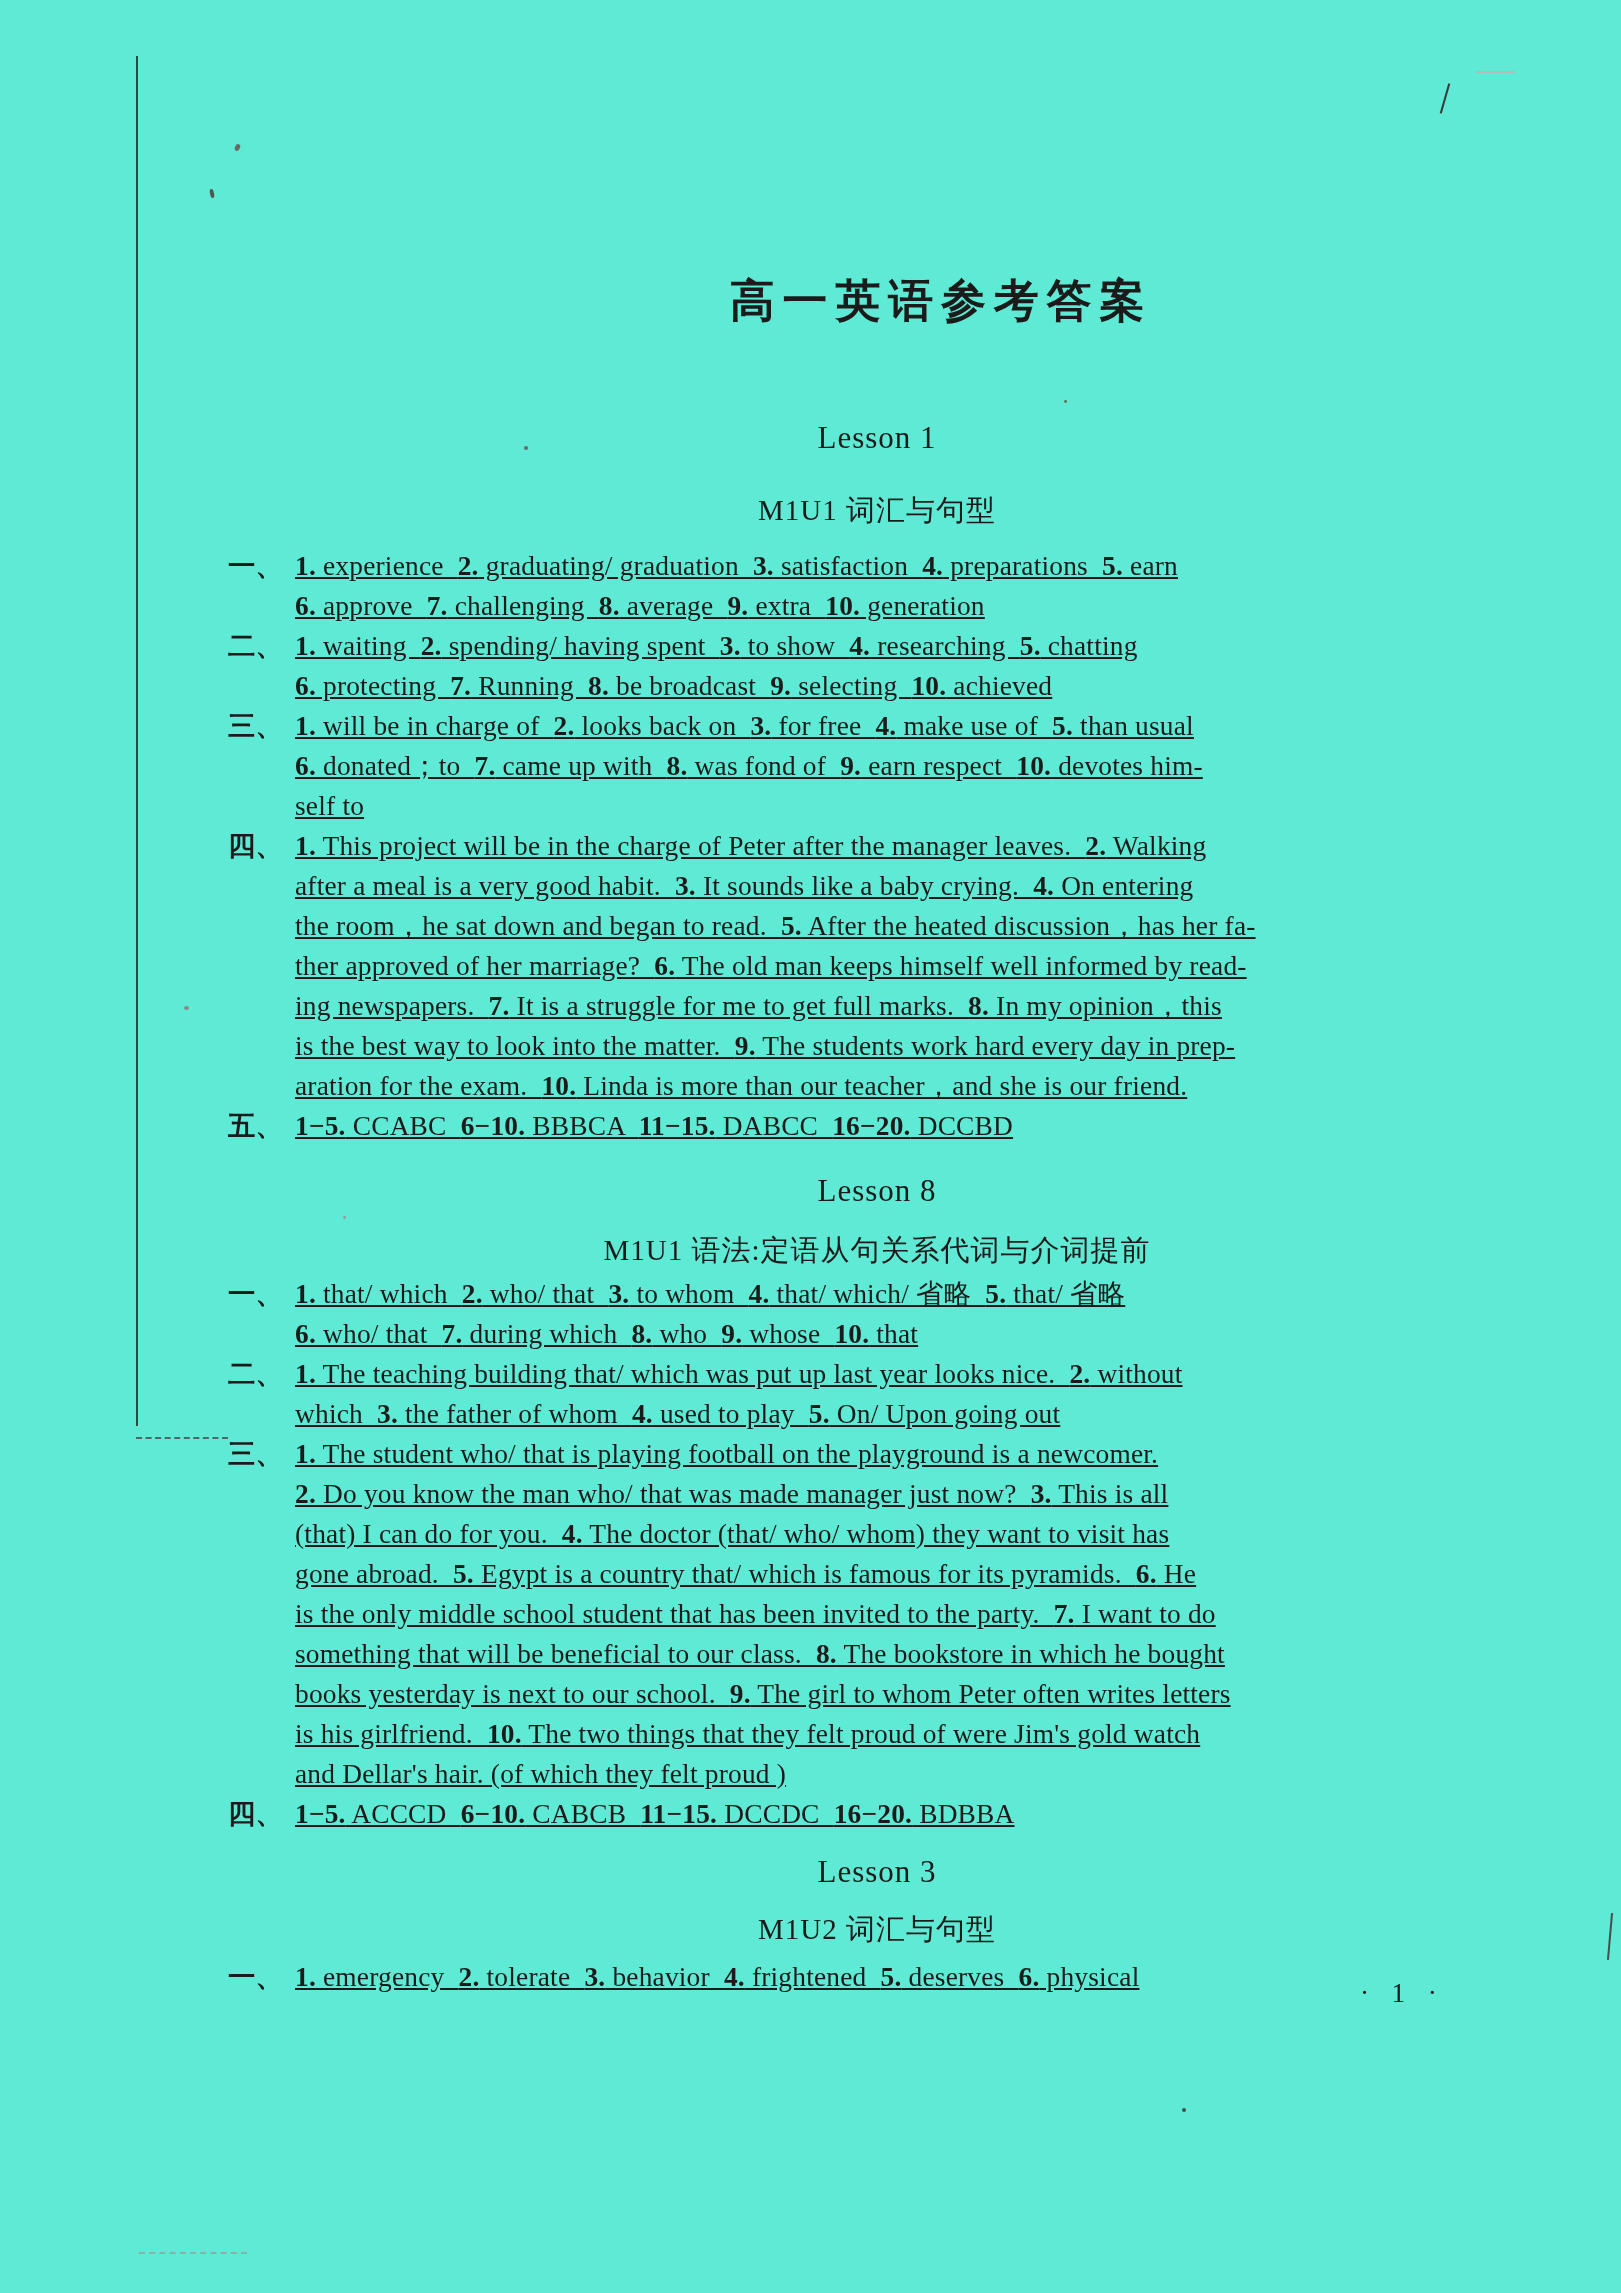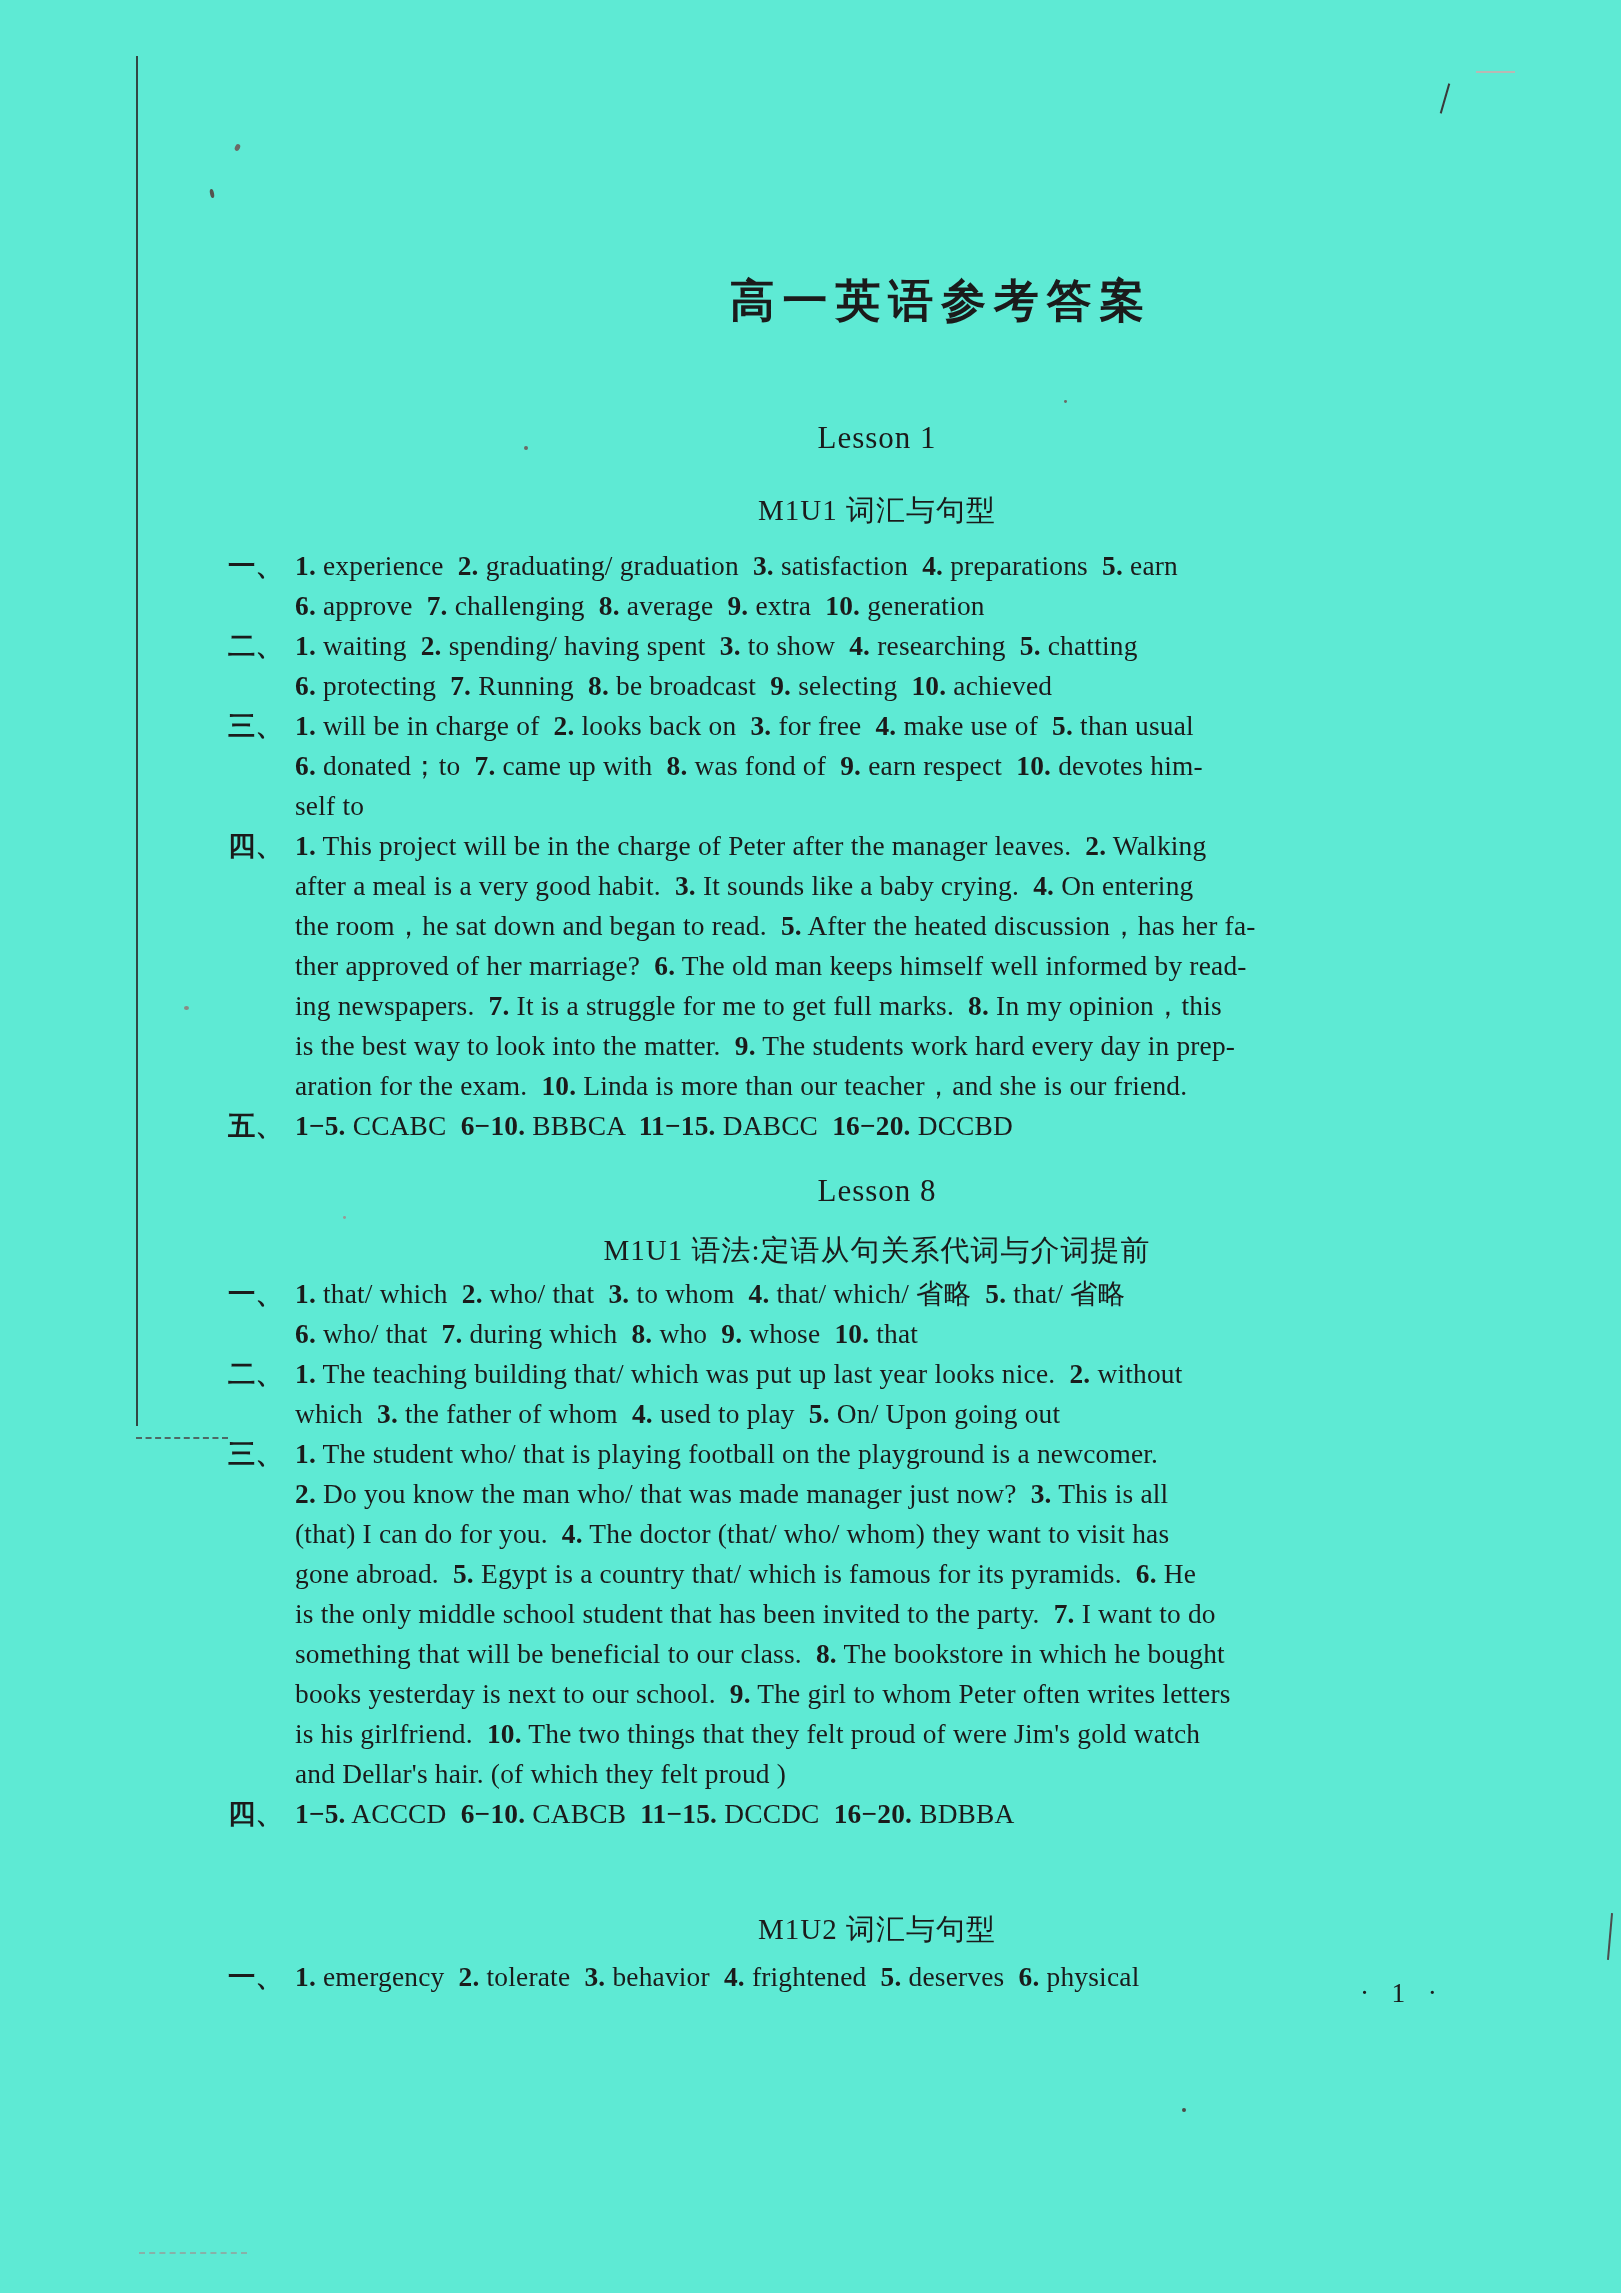--- a/index.html
+++ b/index.html
@@ -38,20 +38,21 @@
   .marker{
     flex:0 0 67px;width:67px;
     font-size:27.4px;line-height:40px;font-weight:bold;
     white-space:nowrap;
   }
   .sec-text{
     flex:1;
     font-size:27.4px;line-height:40px;
     white-space:pre-wrap;
     letter-spacing:0.2px;
+    text-decoration:underline;
   }
   .sec-text b{font-weight:bold;}
   .page-number{
     position:absolute;left:1360px;top:1978px;
     font-size:27.4px;letter-spacing:7.8px;
   }
   
   .art{position:absolute;}
   .rule-left{left:136px;top:56px;width:2px;height:1370px;background:#2a2a2a;opacity:.85;}
   .dash-bl{left:136px;top:1437px;width:92px;height:0;border-top:2.9px dashed #4a4a4a;opacity:.8;}
@@ -148,20 +149,21 @@
 books yesterday is next to our school.  <b>9.</b> The girl to whom Peter often writes letters
 is his girlfriend.  <b>10.</b> The two things that they felt proud of were Jim's gold watch
 and Dellar's hair. (of which they felt proud )</div>
     </div>
     <div class="section">
       <span class="marker">四、</span>
       <div class="sec-text"><b>1−5.</b> ACCCD  <b>6−10.</b> CABCB  <b>11−15.</b> DCCDC  <b>16−20.</b> BDBBA</div>
     </div>
   </div>
 
+  <div class="blk lesson-heading" id="l3-heading">Lesson 3</div>
   <div class="blk lesson-sub" id="l3-sub">M1U2 词汇与句型</div>
   <div class="blk" id="l3-sections">
     <div class="section">
       <span class="marker">一、</span>
       <div class="sec-text"><b>1.</b> emergency  <b>2.</b> tolerate  <b>3.</b> behavior  <b>4.</b> frightened  <b>5.</b> deserves  <b>6.</b> physical</div>
     </div>
   </div>
 
   <div class="page-number">· 1 ·</div>
 

